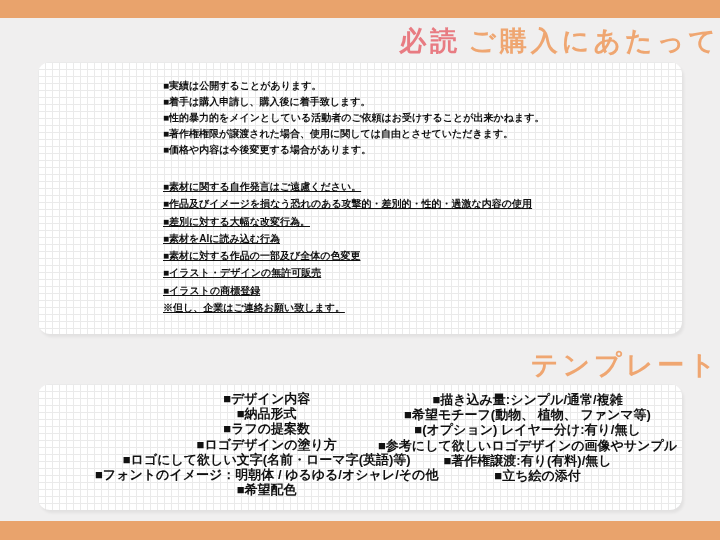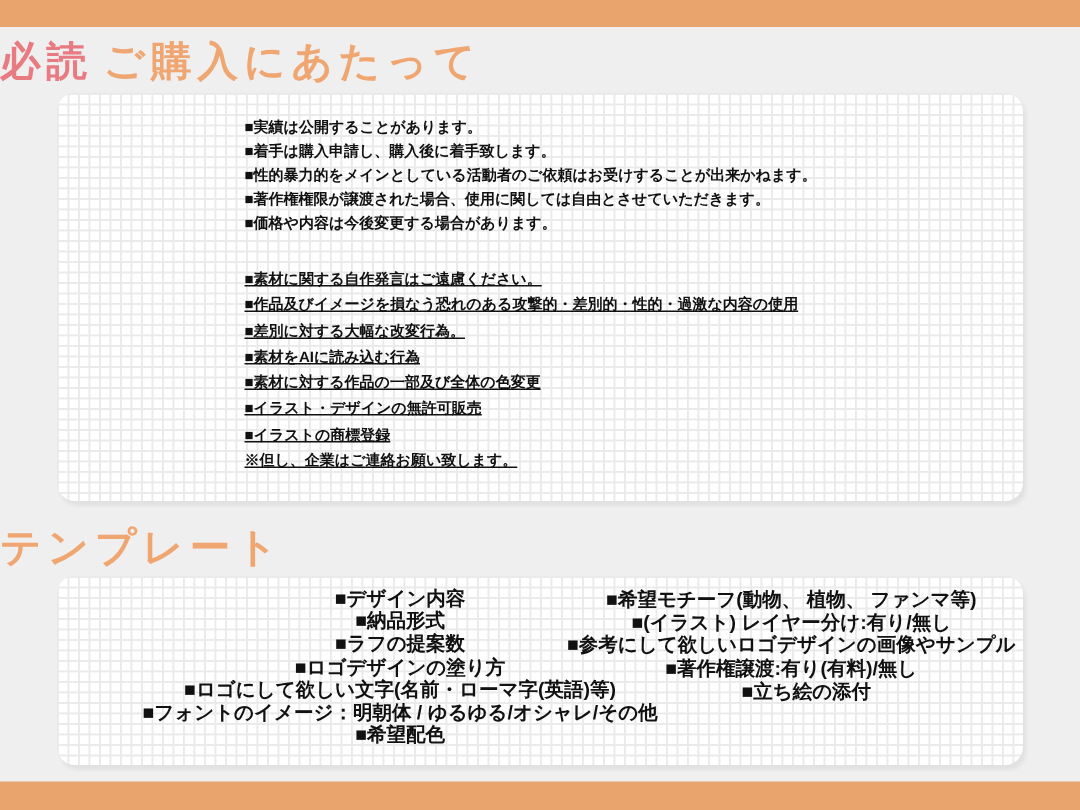--- a/index.html
+++ b/index.html
@@ -17,21 +17,21 @@
     width: 720px;
     background: #E9A36C;
   }
   .frame-bar.top { top: 0; height: 18px; }
   .frame-bar.bottom { top: 521px; height: 19px; }
 
   .big-title {
     position: absolute;
     left: 0;
     width: 720px;
-    text-align: left;
+    text-align: right;
     font-size: 27px;
     font-weight: bold;
     letter-spacing: 4px;
     color: #EFA671;
     white-space: nowrap;
   }
   .title-purchase { top: 23px; }
   .title-template { top: 347px; font-family: Liberation Serif, serif; }
   .badge-pink { color: #E87B82; margin-right: 7px; }
 
@@ -106,21 +106,22 @@
   <div class="tpl-col tpl-col-left">
     <div class="line">■デザイン内容</div>
     <div class="line">■納品形式</div>
     <div class="line">■ラフの提案数</div>
     <div class="line">■ロゴデザインの塗り方</div>
     <div class="line">■ロゴにして欲しい文字(名前・ローマ字(英語)等)</div>
     <div class="line">■フォントのイメージ：明朝体 / ゆるゆる/オシャレ/その他</div>
     <div class="line">■希望配色</div>
   </div>
   <div class="tpl-col tpl-col-right">
+    <div class="line">■描き込み量:シンプル/通常/複雑</div>
     <div class="line">■希望モチーフ(動物、 植物、 ファンマ等)</div>
-    <div class="line">■(イラスト) レイヤー分け:有り/無し</div>
+    <div class="line">■(オプション) レイヤー分け:有り/無し</div>
     <div class="line">■参考にして欲しいロゴデザインの画像やサンプル</div>
     <div class="line">■著作権譲渡:有り(有料)/無し</div>
     <div class="line indent">■立ち絵の添付</div>
   </div>
 </div>
 
 <div class="frame-bar bottom"></div>
 
 </body></html>

